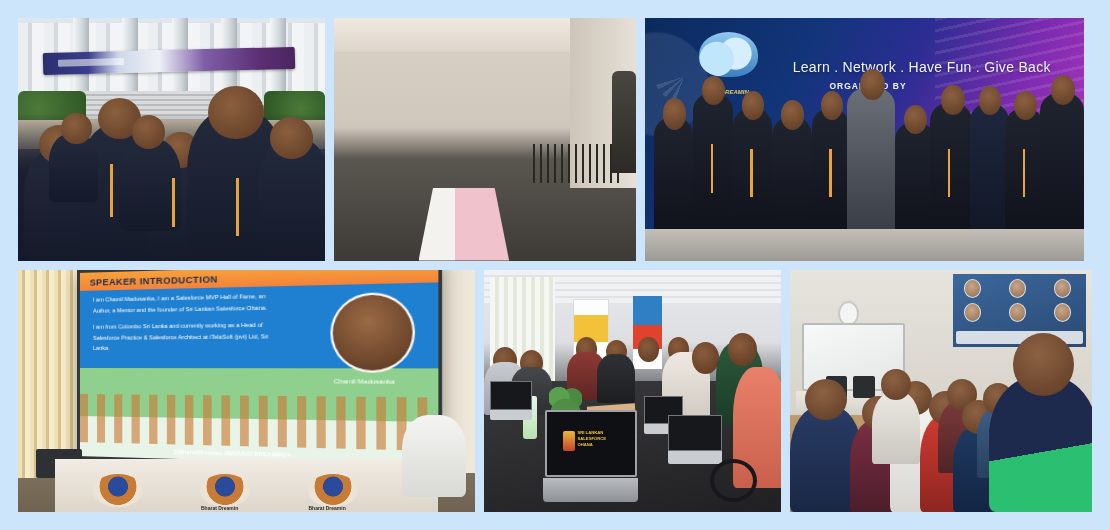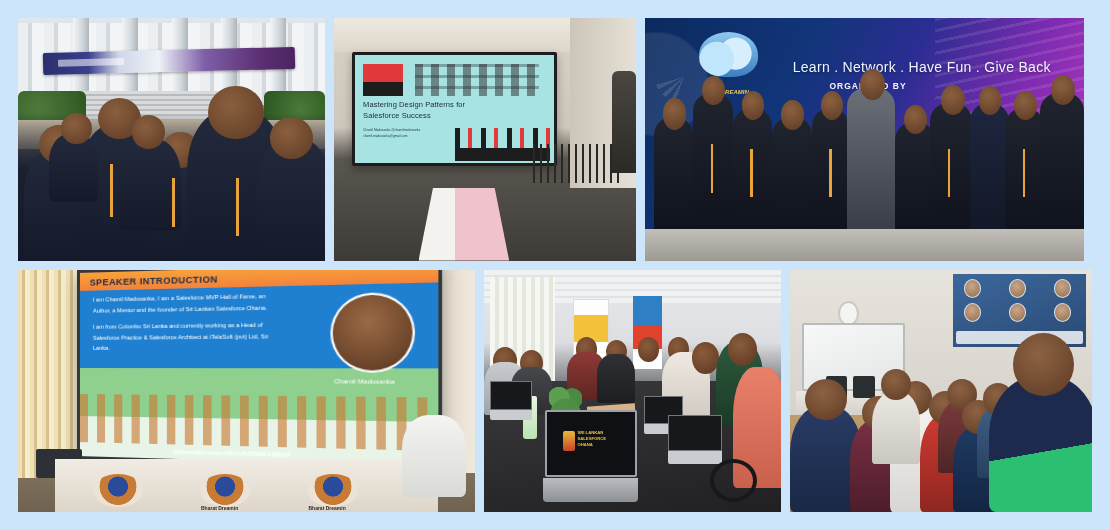--- a/index.html
+++ b/index.html
@@ -286,30 +286,20 @@
         <div class="lanyard" style="left:30%;bottom:18%;height:22%"></div>
         <div class="lanyard" style="left:50%;bottom:14%;height:20%"></div>
         <div class="lanyard" style="left:71%;bottom:10%;height:24%"></div>
         <span class="vis-hide">Group selfie of community members in front of venue entrance with event banner</span>
       </div>
 
       <div class="photo p-top-mid ph2">
         <div class="ceil"></div>
         <div class="wallR"></div>
         <div class="carpet"></div>
-        <div class="screen">
-          <div class="slide-logo"></div>
-          <div class="slide-brands"></div>
-          <div class="slide-title">
-            <div>Mastering Design Patterns for</div>
-            <div>Salesforce Success</div>
-          </div>
-          <div class="slide-contact">Chamil Madusanka  @chamilmadusanka  chamil.madusanka@gmail.com</div>
-          <div class="skyline"></div>
-        </div>
         <div class="rail"></div>
         <div class="sidebody"></div>
         <div class="podium"></div>
         <span class="vis-hide">Conference session room with presentation slide on screen and speaker at podium</span>
       </div>
 
       <div class="photo p-top-right ph3">
         <div class="palm"></div>
         <div class="stripes"></div>
         <div class="evlogo">

